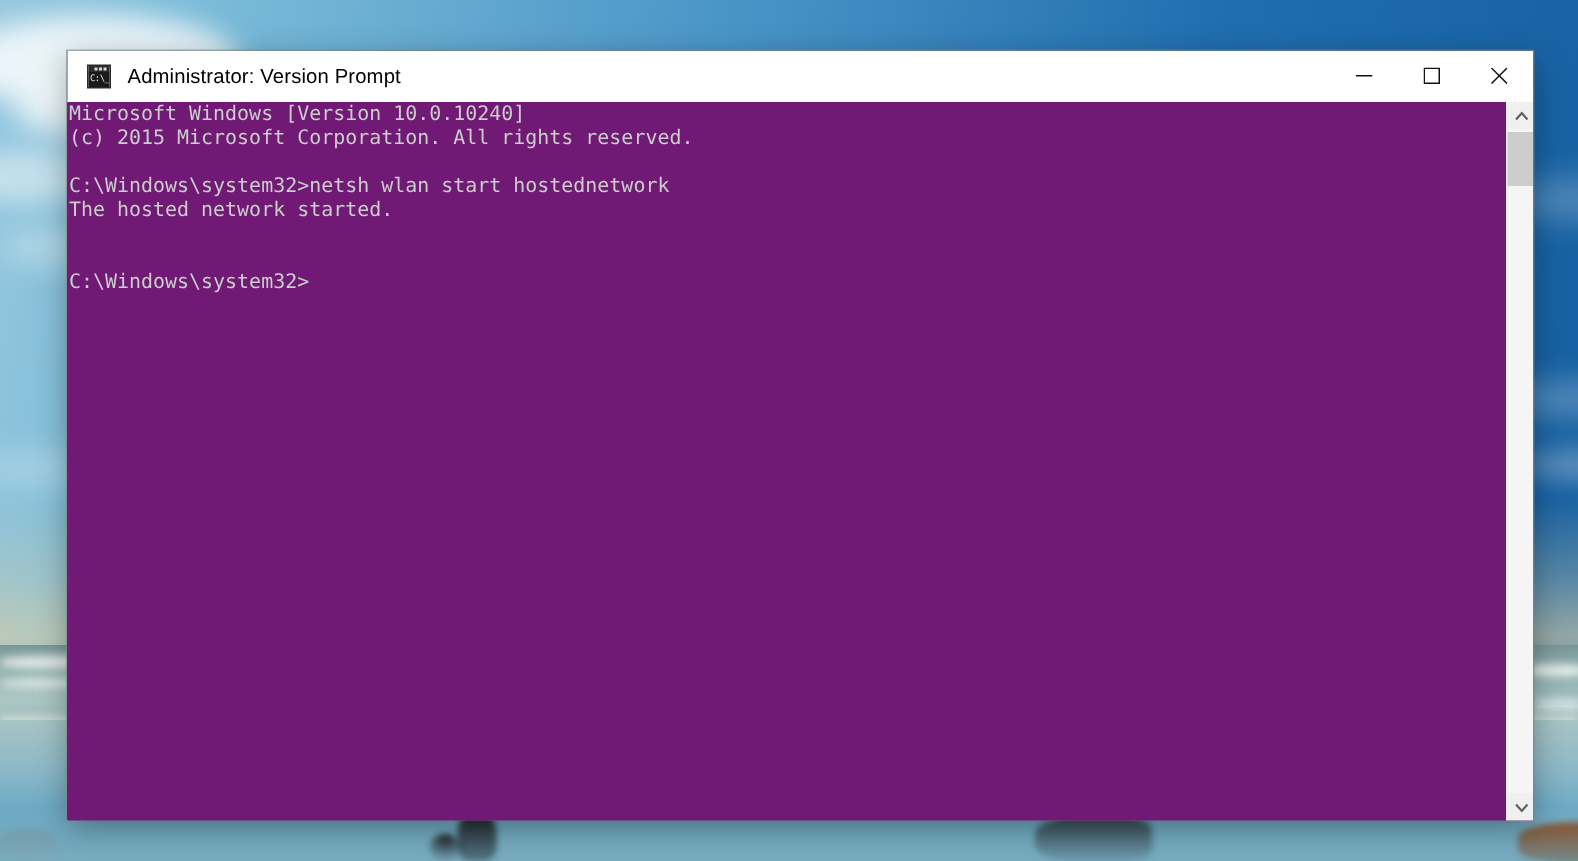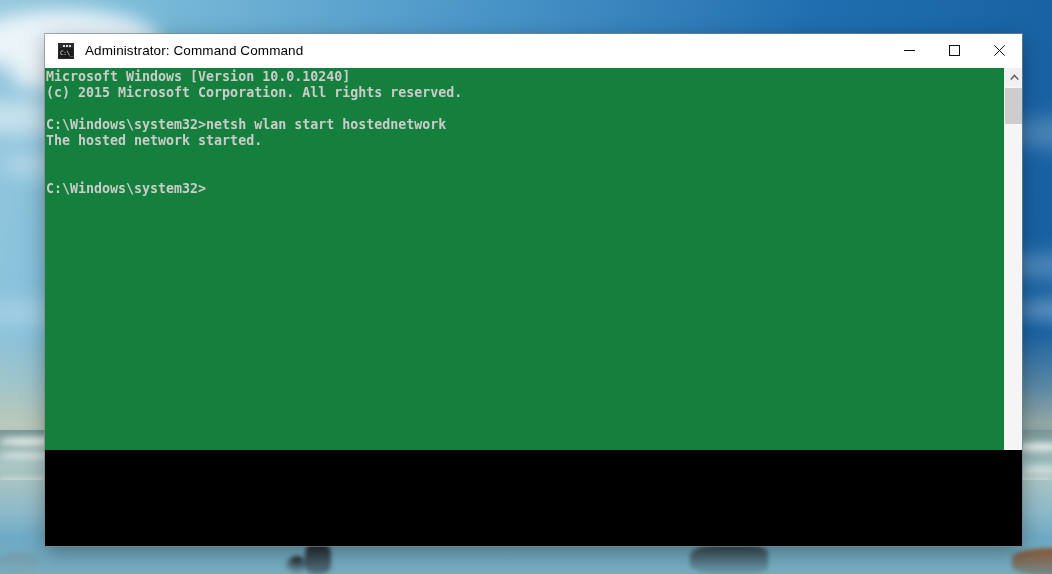--- a/index.html
+++ b/index.html
@@ -200,24 +200,23 @@
     height: 33px;
     display: flex;
     align-items: center;
     justify-content: center;
     color: #111;
   }
   .wc svg { display:block; }
 
   #console-body {
     position: relative;
-    height: 382px;
-    background: #15803d;
+    height: 479px;
+    background: #701a75;
     overflow: hidden;
-    font-weight: bold;
   }
   #console-text {
     position: absolute;
     left: 1px;
     top: 1px;
     margin: 0;
     color: #cccccc;
     font-family: "DejaVu Sans Mono", monospace;
     font-size: 13.3px;
     line-height: 16px;
@@ -294,21 +293,21 @@
 
   <div id="titlebar">
     <div id="title-icon">
       <div class="bar">
           <i class="d1"></i>
           <i class="d2"></i>
           <i class="d3"></i>
         </div>
       <div class="scr">C:\_</div>
     </div>
-    <div id="title-text">Administrator: Command Command</div>
+    <div id="title-text">Administrator: Version Prompt</div>
 
     <div id="win-controls">
       <div class="wc">
         <svg width="11" height="11" viewBox="0 0 11 11" aria-hidden="true">
           <line x1="0" y1="5.5" x2="11" y2="5.5" stroke="currentColor" stroke-width="1"></line>
         </svg>
       </div>
       <div class="wc">
         <svg width="11" height="11" viewBox="0 0 11 11" aria-hidden="true">
           <rect x="0.5" y="0.5" width="10" height="10" fill="none" stroke="currentColor" stroke-width="1"></rect>

